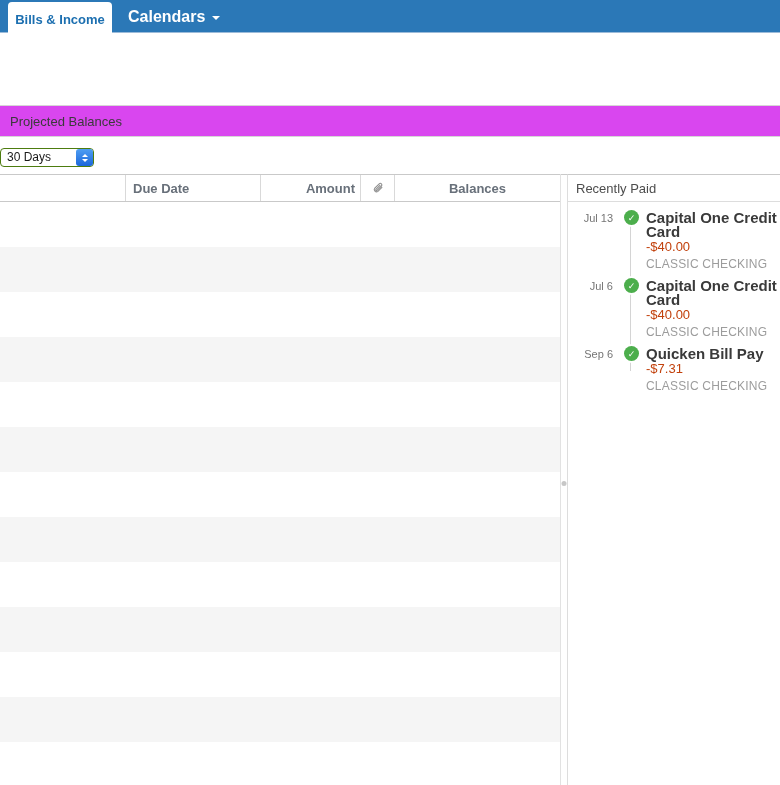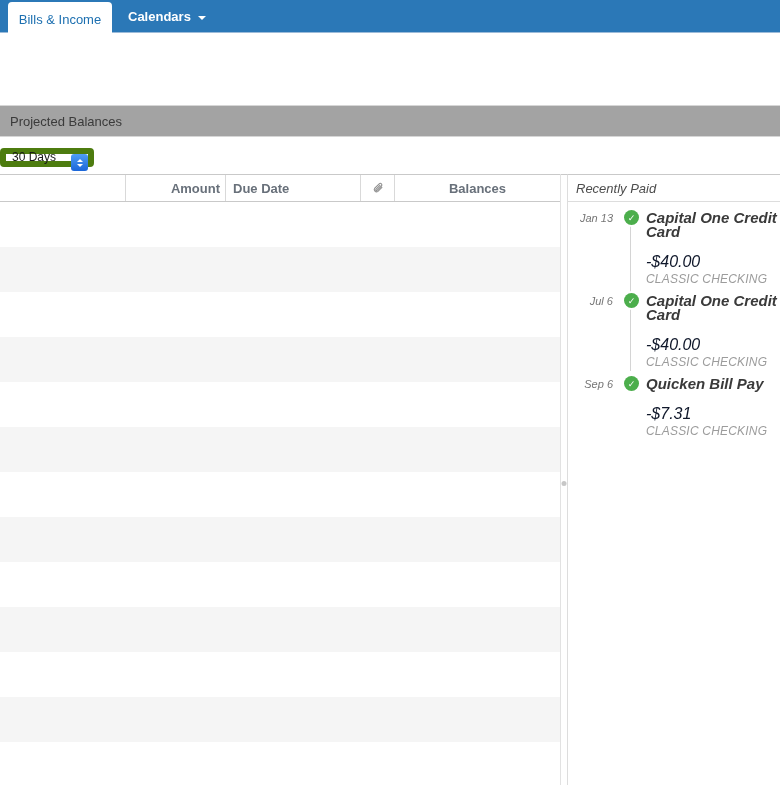--- a/index.html
+++ b/index.html
@@ -7,39 +7,39 @@
     width:780px;height:785px;position:relative;overflow:hidden;
     background:#ffffff;
     font-family:"Liberation Sans","DejaVu Sans",sans-serif;
     -webkit-font-smoothing:antialiased;
   }
   
   .topbar{position:absolute;left:0;top:0;width:780px;height:33px;background:#2b78b7;border-bottom:1px solid #9cbbd9;box-sizing:border-box;}
   .tab-active{
     position:absolute;left:8px;top:2px;width:104px;height:34px;background:#ffffff;
     border-radius:4px 4px 0 0;display:flex;align-items:center;justify-content:center;
-    font-size:13px;font-weight:400;color:#1c6fb0;z-index:3;cursor:default;
+    font-size:13px;font-weight:700;color:#1c6fb0;z-index:3;cursor:default;
   }
   .tab-calendars{
     position:absolute;left:128px;top:0;height:33px;display:flex;align-items:center;gap:7px;
-    color:#ffffff;font-size:13px;font-weight:700;cursor:pointer;
+    color:#ffffff;font-size:16px;font-weight:700;cursor:pointer;
   }
   .caret-down{width:0;height:0;border-left:4px solid transparent;border-right:4px solid transparent;border-top:4px solid #ffffff;margin-top:2px;}
 
   
   .section-bar{
     position:absolute;left:0;top:105px;width:780px;height:32px;box-sizing:border-box;
-    background:#a3a3a3;border-top:1px solid #d6d6d6;border-bottom:1px solid #d6d6d6;
+    background:#d946ef;border-top:1px solid #d6d6d6;border-bottom:1px solid #d6d6d6;
     display:flex;align-items:center;padding-left:10px;font-size:13px;color:#3a3a3a;
   }
 
   
   .range-select{
     position:absolute;left:0;top:148px;width:94px;height:19px;box-sizing:border-box;
-    background:#ffffff;border:6px solid #4d7c0f;border-radius:4px;display:flex;align-items:center;cursor:pointer;
+    background:#ffffff;border:1px solid #4d7c0f;border-radius:4px;display:flex;align-items:center;cursor:pointer;
   }
   .range-select .value{flex:1;font-size:12px;color:#1a1a1a;padding-left:6px;line-height:17px;}
   .range-select .stepper{
     position:absolute;right:0;top:0;width:17px;height:17px;border-radius:3px;
     background:linear-gradient(180deg,#4f9ef3,#1b66da);
     display:flex;flex-direction:column;align-items:center;justify-content:center;gap:2px;
   }
   .chev-up{width:0;height:0;border-left:3px solid transparent;border-right:3px solid transparent;border-bottom:3px solid #ffffff;}
   .chev-dn{width:0;height:0;border-left:3px solid transparent;border-right:3px solid transparent;border-top:3px solid #ffffff;}
 
@@ -58,36 +58,36 @@
 
   .rows{position:absolute;left:0;top:28px;right:0;bottom:0;overflow:hidden;}
   .bill-row{height:45px;background:#ffffff;}
   .bill-row:nth-child(even){background:#f5f5f5;}
 
   
   .splitter{position:absolute;left:561px;top:0;width:7px;height:611px;background:#ffffff;box-sizing:border-box;border-right:1px solid #dddddd;border-top:1px solid #c9c9c9;cursor:col-resize;}
   .splitter-dot{position:absolute;left:50%;transform:translateX(-50%);top:306px;width:5px;height:5px;border-radius:50%;background:#c7c7c7;}
 
   
-  .panel{position:absolute;left:568px;top:0;width:212px;height:611px;background:#ffffff;font-style:italic;}
+  .panel{position:absolute;left:568px;top:0;width:212px;height:611px;background:#ffffff;}
   .panel-title{
     height:28px;box-sizing:border-box;border-top:1px solid #c9c9c9;border-bottom:1px solid #dddddd;
     display:flex;align-items:center;padding-left:8px;font-size:13px;color:#4d4d4d;
   }
   .entries{position:relative;padding-top:9px;}
   .timeline{position:absolute;left:62px;top:9px;width:1px;height:160px;background:#d4d4d4;}
   .entry{position:relative;margin-bottom:9px;padding-left:78px;min-height:46px;}
   .entry .date{position:absolute;left:0;top:1px;width:45px;text-align:right;font-size:11px;color:#757575;}
   .entry .check{
     position:absolute;left:56px;top:-1px;width:15px;height:15px;border-radius:50%;
     background:#4cae4c;box-shadow:0 0 0 2px #ffffff;color:#ffffff;font-size:9px;font-weight:700;
     display:flex;align-items:center;justify-content:center;z-index:2;
   }
   .entry .payee{font-size:15px;font-weight:700;color:#3a3a3a;line-height:14px;}
-  .entry .amount{font-size:16px;color:#0f172a;margin-top:16px;line-height:14px;}
+  .entry .amount{font-size:13px;color:#c2410c;margin-top:1px;line-height:14px;}
   .entry .account{font-size:12px;color:#9c9c9c;margin-top:4px;line-height:12px;letter-spacing:.2px;}
 </style>
 </head>
 <body>
 
 <div class="topbar">
   <div class="tab-calendars">
     <span>Calendars</span>
     <span class="caret-down"></span>
   </div>
@@ -106,22 +106,22 @@
     <span class="chev-up"></span>
     <span class="chev-dn"></span>
   </span>
 </div>
 
 <div class="main">
 
   <div class="bills-table">
     <div class="thead">
       <div class="th th-name"></div>
+      <div class="th th-due">Due Date</div>
       <div class="th th-amount">Amount</div>
-      <div class="th th-due">Due Date</div>
       <div class="th th-clip">
         <svg width="14" height="14" viewBox="0 0 14 14">
           <path d="M10.9 6.3 L6.9 10.3 a2.2 2.2 0 0 1 -3.1 -3.1 L8.2 2.8 a1.55 1.55 0 0 1 2.2 2.2 L6 9.4 a0.78 0.78 0 0 1 -1.1 -1.1 L8.9 4.4" stroke="#8f8f8f" stroke-width="1.1" fill="none" stroke-linecap="round"></path>
         </svg>
       </div>
       <div class="th th-actions">Balances</div>
     </div>
     <div class="rows">
 
         <div class="bill-row"></div>
@@ -158,21 +158,21 @@
   </div>
 
   <div class="panel">
     <div class="panel-title">
       <span>Recently Paid</span>
     </div>
     <div class="entries">
       <div class="timeline"></div>
 
         <div class="entry">
-          <span class="date">Jan 13</span>
+          <span class="date">Jul 13</span>
           <span class="check">✓</span>
           <div class="payee">Capital One Credit Card</div>
           <div class="amount">-$40.00</div>
           <div class="account">CLASSIC CHECKING</div>
         </div>
 
         <div class="entry">
           <span class="date">Jul 6</span>
           <span class="check">✓</span>
           <div class="payee">Capital One Credit Card</div>

